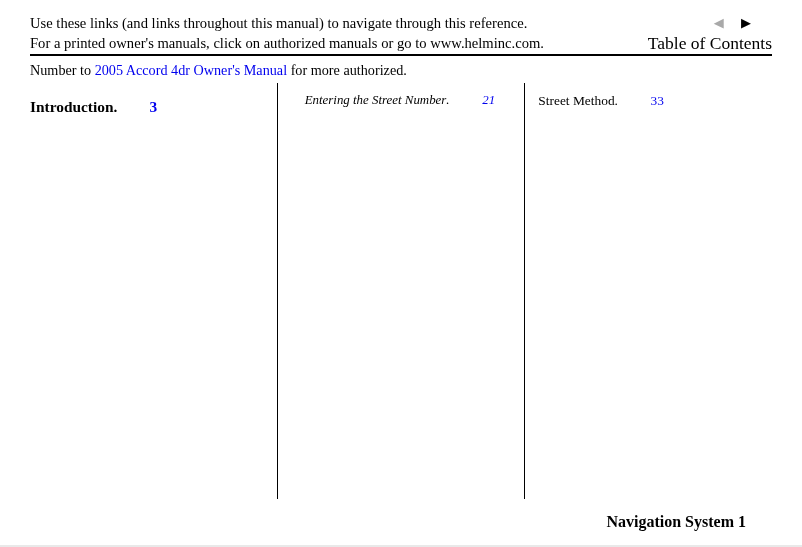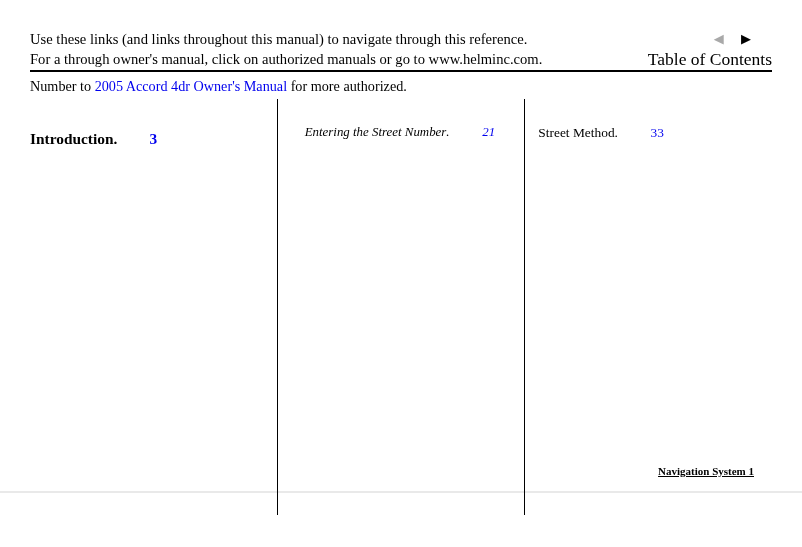--- a/index.html
+++ b/index.html
@@ -3,22 +3,22 @@
 <meta charset="utf-8">
 <style>
   :root{
     --link-blue:#0000EE;
     --text:#000;
     --arrow-disabled:#A9A9A9;
   }
   *{margin:0;padding:0;box-sizing:border-box;}
   html,body{width:802px;height:547px;overflow:hidden;background:#fff;
     font-family:"Liberation Serif","DejaVu Serif",serif;color:var(--text);}
-  .page{position:relative;width:802px;height:477px;padding:10px 30px 0 30px;
-    border-bottom:2px solid #e9e9e9;margin-top:16px;}
+  .page{position:relative;width:802px;height:547px;padding:10px 30px 0 30px;
+    border-bottom:2px solid #e9e9e9;}
   
   .header{display:flex;justify-content:space-between;align-items:flex-end;}
   .intro{font-size:14.6px;line-height:20px;padding-top:3px;}
   .head-right{text-align:right;white-space:nowrap;}
   .nav-arrows{font-size:13px;letter-spacing:2px;margin-bottom:2px;margin-right:14px;}
   .arrow{cursor:default;display:inline-block;padding:0 5px;}
   .arrow.back{color:var(--arrow-disabled);}
   .arrow.fwd{color:#000;}
   .toc-title{font-size:17.5px;font-weight:normal;line-height:20px;}
   .rule{border-top:2px solid #000;margin-top:1px;}
@@ -33,31 +33,31 @@
   .toc-item{display:flex;align-items:baseline;line-height:15px;font-size:13.4px;cursor:pointer;}
   .toc-item .label{white-space:pre;}
   .toc-item .dots{flex:1;min-width:4px;overflow:hidden;white-space:nowrap;letter-spacing:0.6px;}
   .toc-item .page{color:var(--link-blue);margin-left:2px;white-space:nowrap;}
   .lvl1{font-weight:bold;font-size:15.4px;line-height:17px;margin-top:5px;}
   .lvl1 .page{font-weight:bold;}
   .lvl2{padding-left:13px;}
   .lvl3{padding-left:27px;font-style:italic;font-size:12.9px;}
   .lvl3 .page{font-style:italic;}
   
-  .footer{position:absolute;right:48px;bottom:14px;font-weight:bold;font-size:11px;text-decoration:underline;}
+  .footer{position:absolute;right:56px;bottom:14px;font-weight:bold;font-size:16px;}
 </style>
 </head>
 <body>
 
 <div class="page">
 
   <div class="header">
     <div class="intro">
       <div>Use these links (and links throughout this manual) to navigate through this reference.</div>
-      <div>For a through owner's manual, click on authorized manuals or go to www.helminc.com.</div>
+      <div>For a printed owner's manuals, click on authorized manuals or go to www.helminc.com.</div>
     </div>
     <div class="head-right">
       <div class="nav-arrows">
         <span class="arrow back">◀</span>
         <span class="arrow fwd">▶</span>
       </div>
       <div class="toc-title">Table of Contents</div>
     </div>
   </div>
 

